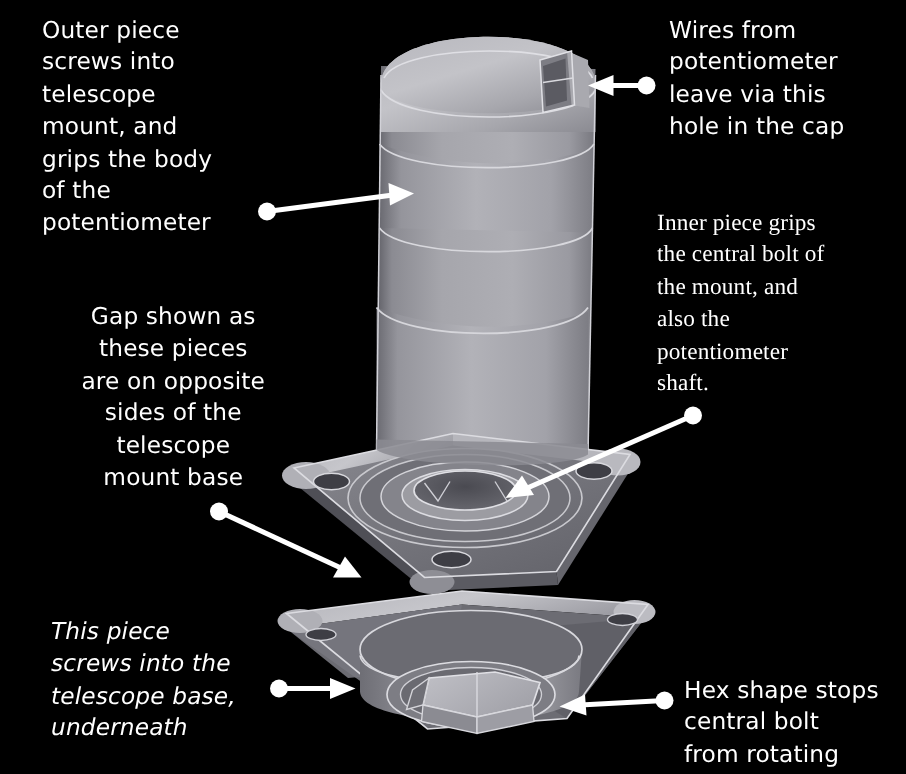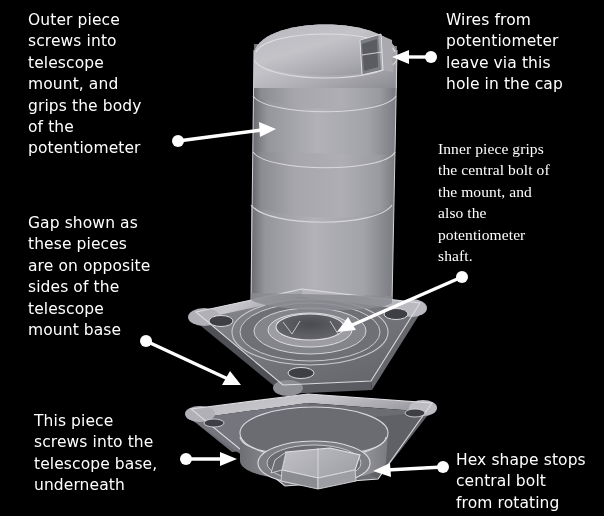--- a/index.html
+++ b/index.html
@@ -20,22 +20,22 @@
     color: #ffffff;
     font-size: 15.5px;
     line-height: 1.38;
     font-family: "DejaVu Sans", sans-serif;
     white-space: pre-line;
     letter-spacing: 0.1px;
   }
   #label-outer-piece   { left: 28px;  top: 10px;  width: 170px; }
   #label-wires         { left: 446px; top: 10px;  width: 156px; }
   #label-inner-piece   { left: 438px; top: 138px; width: 166px; font-family: Liberation Serif, serif; }
-  #label-gap           { left: 28px;  top: 213px; width: 175px; }
-  #label-this-piece    { left: 34px;  top: 411px; width: 180px; }
+  #label-gap           { left: 28px;  top: 201px; width: 175px; text-align: center; }
+  #label-this-piece    { left: 34px;  top: 411px; width: 180px; font-style: italic; }
   #label-hex           { left: 456px; top: 450px; width: 150px; }
 
   #artwork {
     position: absolute;
     left: 0; top: 0;
     width: 604px;
     height: 516px;
   }
   #leaders {
     position: absolute;

